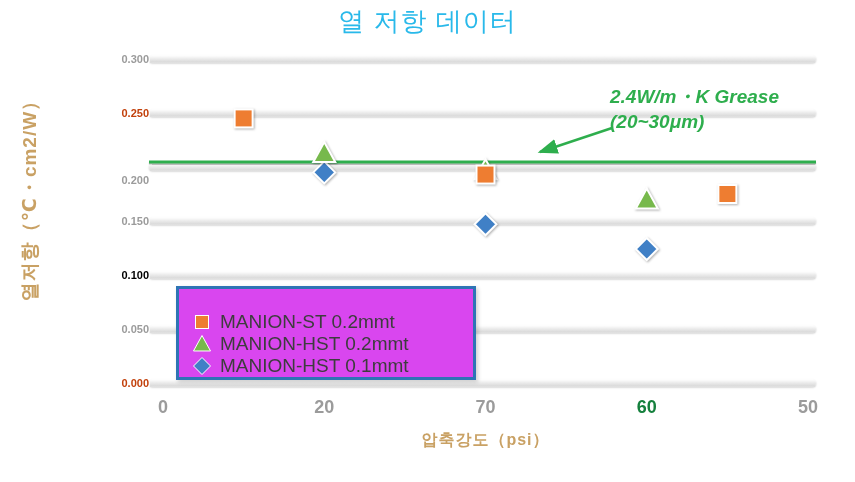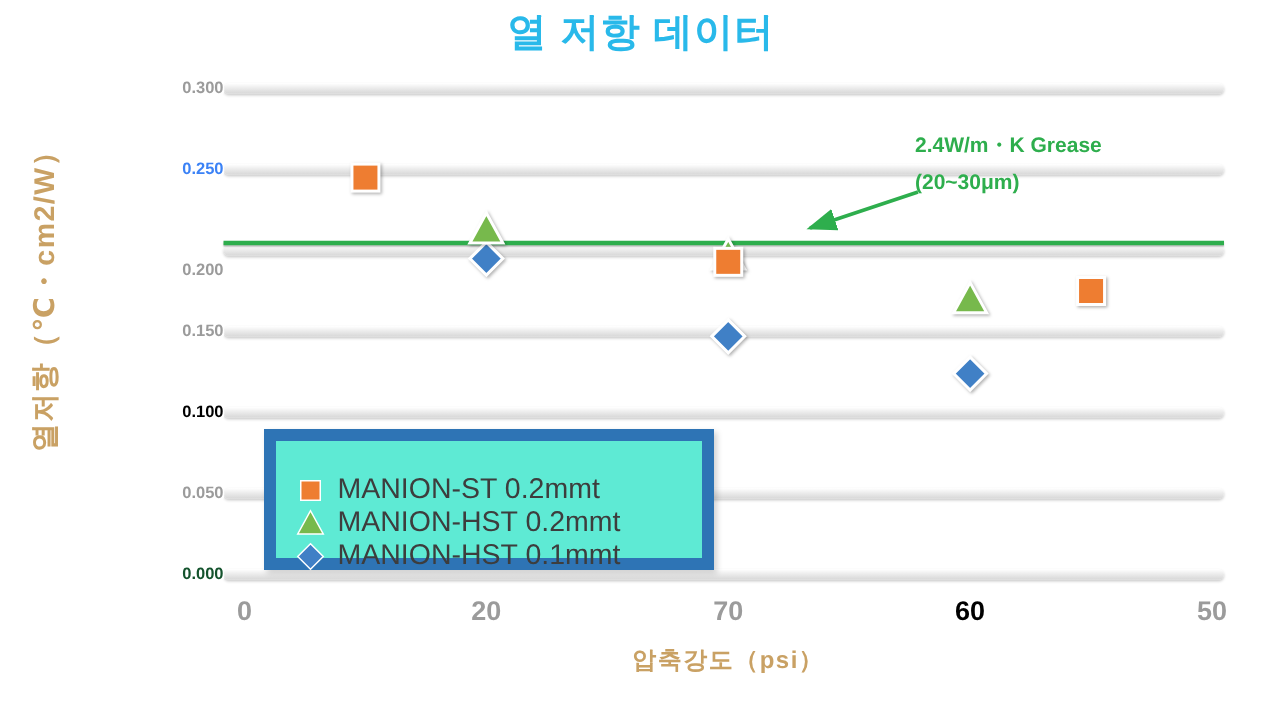--- a/index.html
+++ b/index.html
@@ -1,70 +1,70 @@
 <!DOCTYPE html>
 <html><head>
 <meta charset="utf-8">
 <style>
   html,body{margin:0;padding:0;background:#ffffff;}
   body{font-family:"Liberation Sans","DejaVu Sans",sans-serif;}
   .chart{position:relative;width:855px;height:482px;background:#ffffff;overflow:hidden;}
-  .title{position:absolute;left:0;right:0;top:4px;text-align:center;font-size:26px;font-weight:bold;letter-spacing:1px;}
+  .title{position:absolute;left:0;right:0;top:4px;text-align:center;font-size:26px;font-weight:normal;letter-spacing:1px;}
   .plot{position:absolute;left:163px;top:59px;width:645px;height:324px;}
   .gridline{position:absolute;left:-14px;width:calc(100% + 22px);height:7px;border-radius:4px;
     background:linear-gradient(180deg,#ffffff 0%,#ececec 45%,#d7d7d7 100%);
     box-shadow:0 1px 2px rgba(0,0,0,0.22);transform:translateY(-50%);}
   .refline{position:absolute;left:-14px;width:calc(100% + 22px);height:3px;transform:translateY(-50%);
     box-shadow:0 1px 1px rgba(0,0,0,0.25);z-index:3;}
   .ytick{position:absolute;left:-86px;width:72px;text-align:right;transform:translateY(-50%);
     font-size:11px;font-weight:bold;text-shadow:1px 1px 0 #ffffff;}
   .xtick{position:absolute;top:338px;transform:translateX(-50%);
     font-size:18px;font-weight:bold;text-shadow:1px 1px 0 #ffffff;}
   .points{position:absolute;left:0;top:0;overflow:visible;z-index:4;}
   .points *{filter:drop-shadow(1px 1.5px 1px rgba(0,0,0,0.30));}
   .ylabel{position:absolute;left:30px;top:196px;transform:translate(-50%,-50%) rotate(-90deg);
     white-space:nowrap;font-size:19px;font-weight:bold;letter-spacing:1px;}
   .xlabel{position:absolute;left:163px;width:645px;top:430px;text-align:center;
     font-size:16px;font-weight:bold;letter-spacing:1px;}
-  .annotation{position:absolute;left:610px;top:84px;font-size:14px;font-weight:600;line-height:25px;z-index:5;}
+  .annotation{position:absolute;left:610px;top:84px;font-size:19px;font-weight:600;line-height:25px;z-index:5;font-style:italic;}
   .overlay{position:absolute;left:0;top:0;width:855px;height:482px;pointer-events:none;z-index:5;}
-  .legend{position:absolute;left:176px;top:286px;width:300px;height:94px;background:#5eead4;
-    border:8px solid #0c4a6e;box-shadow:2px 2px 4px rgba(0,0,0,0.18);z-index:6;
+  .legend{position:absolute;left:176px;top:286px;width:300px;height:94px;background:#d946ef;
+    border:3px solid #0c4a6e;box-shadow:2px 2px 4px rgba(0,0,0,0.18);z-index:6;
     display:flex;flex-direction:column;justify-content:space-around;padding:22px 12px;box-sizing:border-box;}
   .legend-row{display:flex;align-items:center;gap:7px;font-size:19px;color:#3d3d3d;}
   .lmark{display:inline-flex;width:22px;height:22px;align-items:center;justify-content:center;}
 </style>
 </head>
 <body>
 
 <div class="chart">
 
   <div class="title" style="color: rgb(41, 185, 234);">열 저항 데이터</div>
 
   <div class="ylabel" style="color: rgb(201, 161, 100);">열저항（℃・cm2/W）</div>
 
   <div class="plot" id="plot">
       <div class="gridline" style="top: 0px;"></div>
       <div class="ytick" style="top: 0px; color: rgb(155, 155, 155);">0.300</div>
       <div class="gridline" style="top: 54px;"></div>
-      <div class="ytick" style="top: 54px; color: #3b82f6;">0.250</div>
+      <div class="ytick" style="top: 54px; color: #c2410c;">0.250</div>
       <div class="gridline" style="top: 108px;"></div>
       <div class="ytick" style="top: 108px; color: rgb(155, 155, 155); margin-top: 13px;">0.200</div>
       <div class="gridline" style="top: 162px;"></div>
       <div class="ytick" style="top: 162px; color: rgb(155, 155, 155);">0.150</div>
       <div class="gridline" style="top: 216px;"></div>
       <div class="ytick" style="top: 216px; color: #000000;">0.100</div>
       <div class="gridline" style="top: 270px;"></div>
       <div class="ytick" style="top: 270px; color: rgb(155, 155, 155);">0.050</div>
       <div class="gridline" style="top: 324px;"></div>
-      <div class="ytick" style="top: 324px; color: #14532d;">0.000</div>
+      <div class="ytick" style="top: 324px; color: #c2410c;">0.000</div>
       <div class="xtick" style="left: 0px; color: rgb(155, 155, 155);">0</div>
       <div class="xtick" style="left: 161.25px; color: rgb(155, 155, 155);">20</div>
       <div class="xtick" style="left: 322.5px; color: rgb(155, 155, 155);">70</div>
-      <div class="xtick" style="left: 483.75px; color: #000000;">60</div>
+      <div class="xtick" style="left: 483.75px; color: #15803d;">60</div>
       <div class="xtick" style="left: 645px; color: rgb(155, 155, 155);">50</div>
       <div class="refline" style="top: 102.6px; background: rgb(46, 174, 77);"></div>
       <svg class="points" width="645" height="324">
         <polygon points="161.25,102.4 172.25,113.4 161.25,124.4 150.25,113.4" fill="#4080C6" stroke="#ffffff" stroke-width="2"></polygon>
         <polygon points="322.5,154.24 333.5,165.24 322.5,176.24 311.5,165.24" fill="#4080C6" stroke="#ffffff" stroke-width="2"></polygon>
         <polygon points="483.75,179.08 494.75,190.08 483.75,201.08 472.75,190.08" fill="#4080C6" stroke="#ffffff" stroke-width="2"></polygon>
         <polygon points="161.25,82.96000000000001 172.25,102.98 150.25,102.98" fill="#77B94C" stroke="#ffffff" stroke-width="2"></polygon>
         <polygon points="322.5,100.23999999999998 333.5,120.25999999999998 311.5,120.25999999999998" fill="#77B94C" stroke="#ffffff" stroke-width="2"></polygon>
         <polygon points="483.75,129.39999999999998 494.75,149.42 472.75,149.42" fill="#77B94C" stroke="#ffffff" stroke-width="2"></polygon>
         <rect x="71.625" y="50.39999999999998" width="18" height="18" fill="#EE7D31" stroke="#ffffff" stroke-width="2"></rect>

